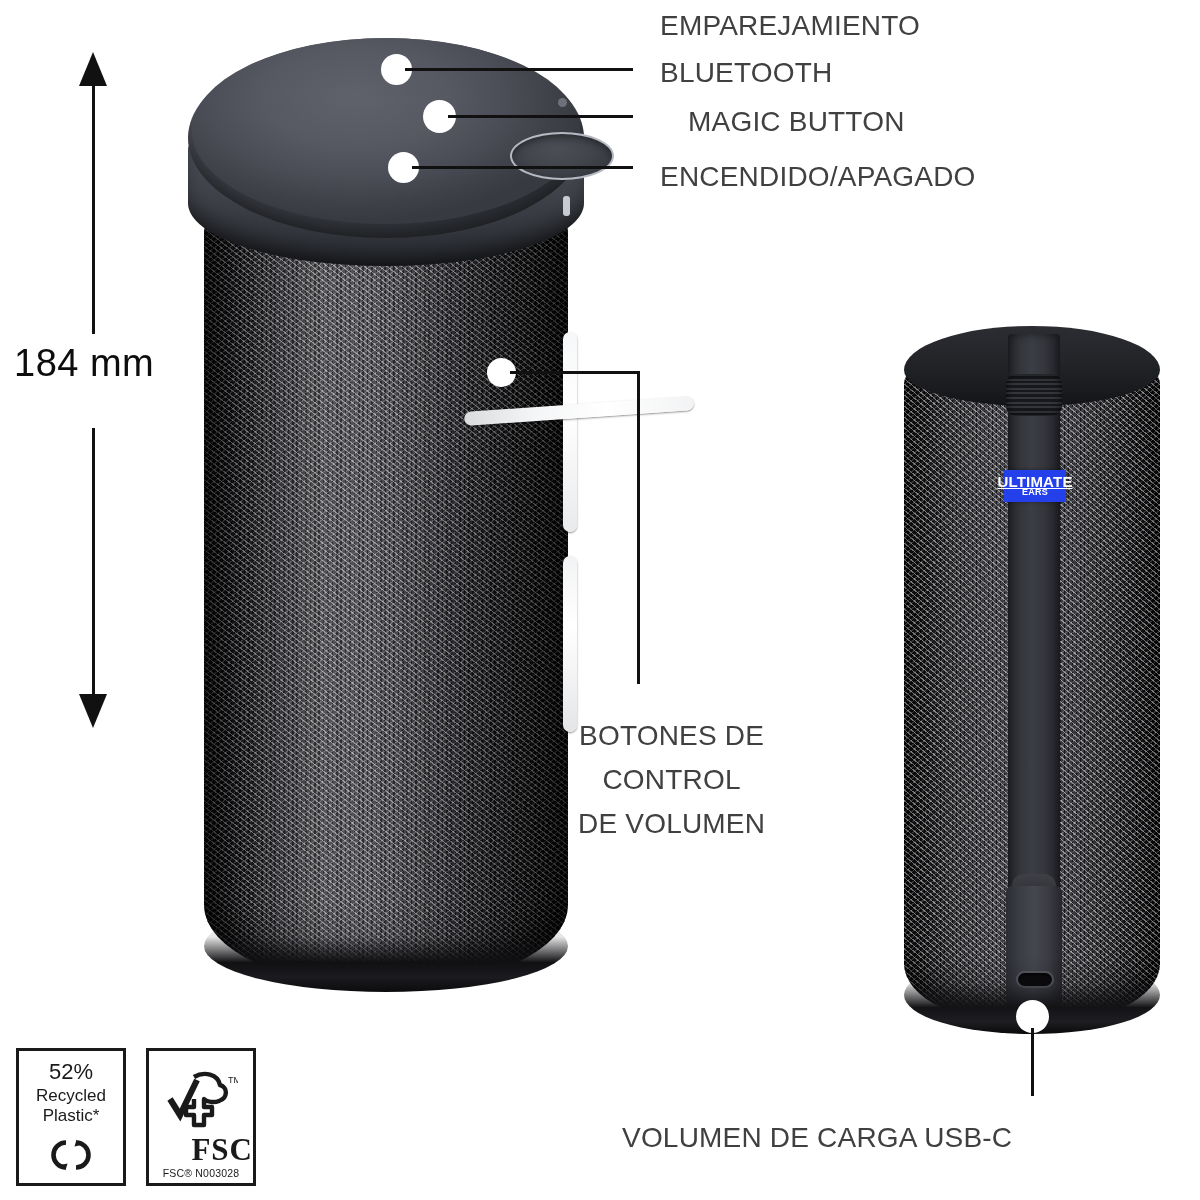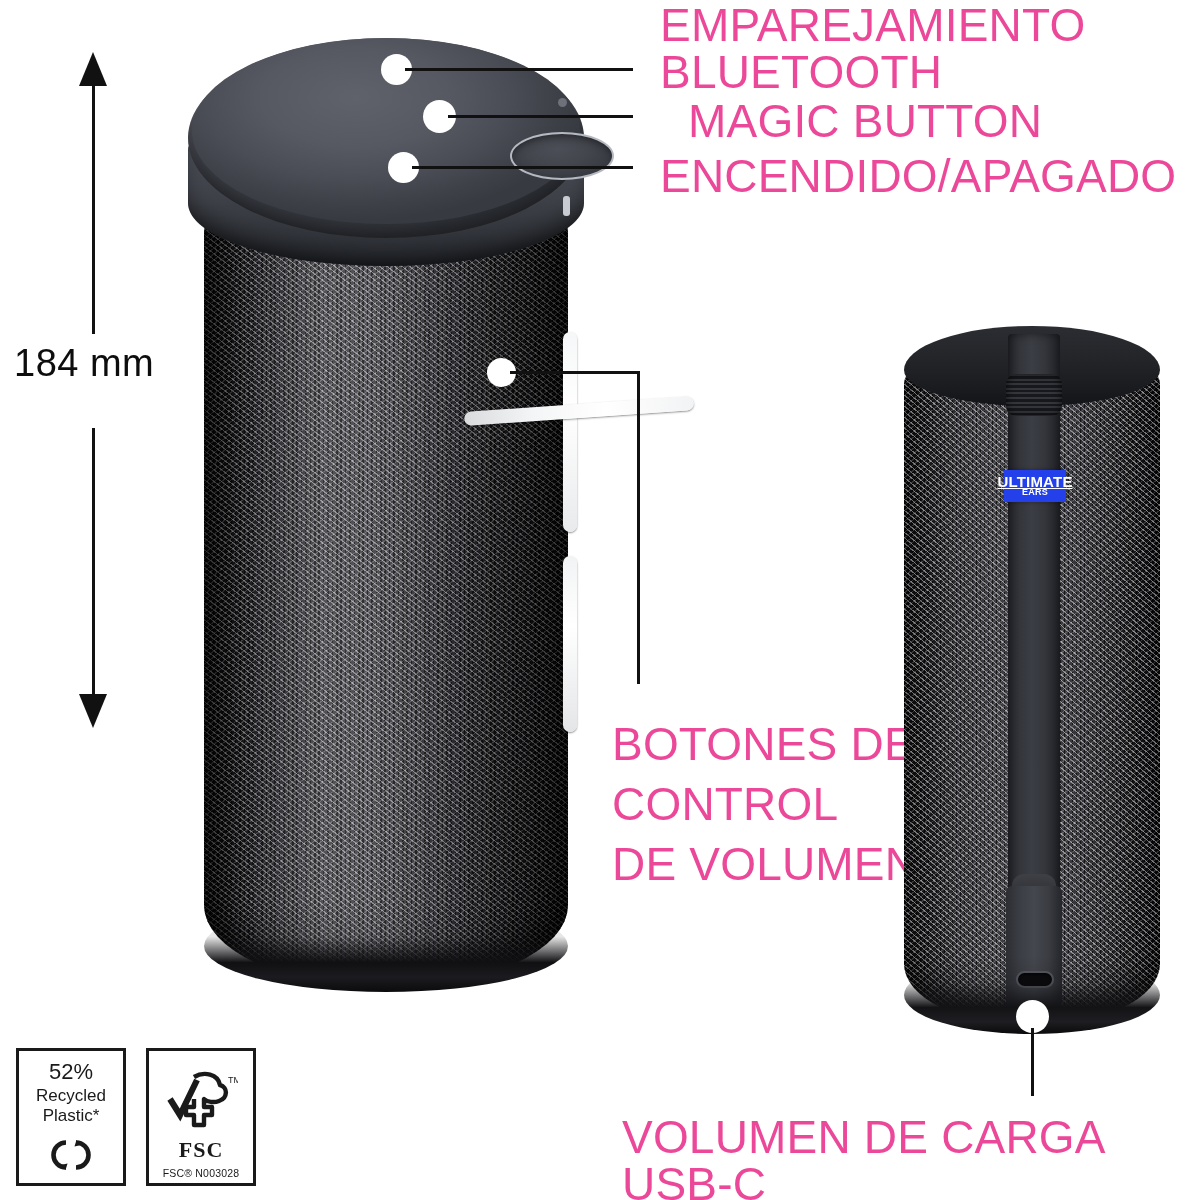--- a/index.html
+++ b/index.html
@@ -20,31 +20,31 @@
     inset: 0;
     width: 1200px;
     height: 1200px;
   }
 
   
   .callout-label {
     position: absolute;
     font-family: "Liberation Sans", sans-serif;
     font-weight: 400;
-    font-size: 46px;
+    font-size: 28px;
     line-height: 47px;
     letter-spacing: 0.2px;
-    color: #ec4899;
+    color: #404040;
     white-space: pre-line;
     text-align: left;
   }
   #label-bluetooth { left: 660px; top: 2px; }
   #label-magic     { left: 688px; top: 98px; }
   #label-power     { left: 660px; top: 153px; }
-  #label-volume    { left: 612px; top: 714px; line-height: 60px; }
+  #label-volume    { left: 578px; top: 714px; line-height: 44px; text-align: center; }
   #label-usbc      { left: 622px; top: 1114px; }
 
   
   #dim-label {
     position: absolute;
     left: 14px;
     top: 342px;
     font-size: 38px;
     line-height: 42px;
     color: #0d0d0d;
@@ -399,24 +399,25 @@
     font-family: "Liberation Sans", sans-serif;
   }
   #recycled-pct { top: 9px; font-size: 22px; font-weight: 400; line-height: 24px; }
   #recycled-l1  { top: 35px; font-size: 17px; line-height: 19px; }
   #recycled-l2  { top: 55px; font-size: 17px; line-height: 19px; }
   #recycle-icon { position: absolute; left: 50%; top: 82px; transform: translateX(-50%); }
   #fsc-tree     { position: absolute; left: 50%; top: 20px; transform: translateX(-50%); }
   #fsc-word {
     top: 82px;
     font-family: "Liberation Serif", serif;
-    font-size: 22px;
+    font-size: 31px;
     font-weight: 700;
     letter-spacing: 1px;
     line-height: 33px;
+    text-align: right;
   }
   #fsc-code {
     top: 116px;
     font-size: 10.5px;
     letter-spacing: 0.2px;
     line-height: 12px;
   }
 </style>
 </head>
 <body>

